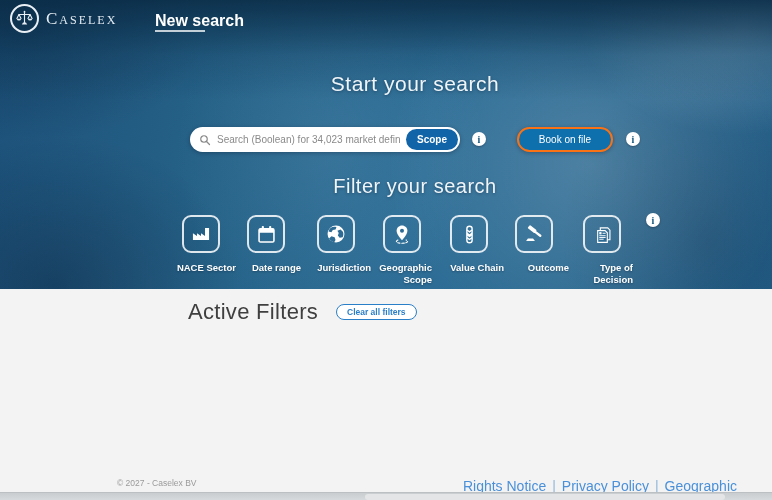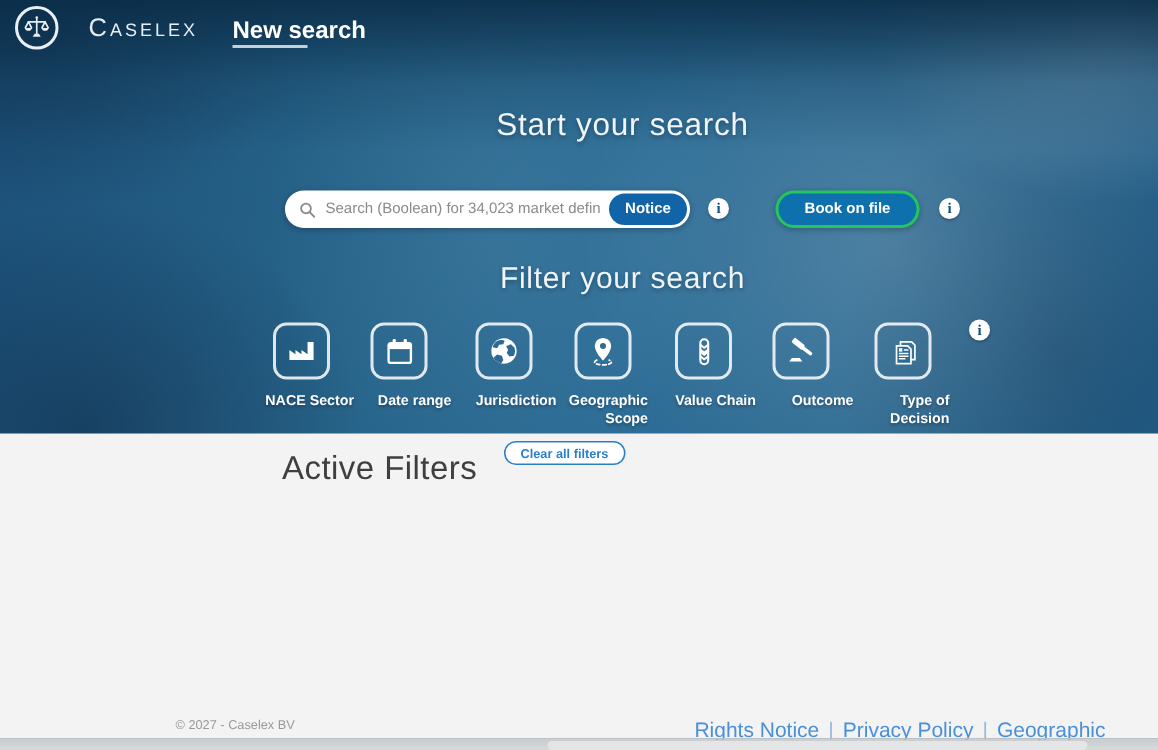--- a/index.html
+++ b/index.html
@@ -30,21 +30,21 @@
       rgba(12,50,78,0.25) 55px, rgba(12,50,78,0) 100px);
   }
 
   
   .logo { position:absolute; top:4px; left:10px; z-index:5; display:flex; align-items:center; cursor:pointer; }
   .logo-circle {
     width:29px; height:29px; border:2px solid #e9eff4; border-radius:50%;
     display:flex; align-items:center; justify-content:center;
   }
   .brand-name {
-    margin-left:20px; color:#e6edf3; font-family:Liberation Sans, sans-serif;
+    margin-left:7px; color:#e6edf3; font-family:Liberation Serif, serif;
     font-variant:small-caps; letter-spacing:2px; font-size:17px; line-height:1;
   }
   .nav-item {
     position:absolute; top:12px; left:155px; z-index:5;
     color:#ffffff; font-size:16px; font-weight:bold; cursor:pointer;
   }
   .nav-underline {
     position:absolute; top:30px; left:155px; width:50px; height:2px;
     background:rgba(255,255,255,0.75); z-index:5;
   }
@@ -80,22 +80,22 @@
     position:absolute; width:14px; height:14px; border-radius:50%; z-index:5;
     background:#ffffff; color:#11527c; display:flex; align-items:center; justify-content:center;
     font-family:"Liberation Serif", serif; font-weight:bold; font-size:10px; cursor:pointer;
     box-shadow:0 1px 2px rgba(0,10,25,0.3);
   }
   .info-1 { top:132px; left:472px; }
   .info-2 { top:132px; left:626px; }
   .info-3 { top:213px; left:646px; }
   .book-btn {
     position:absolute; top:127px; left:517px; width:96px; height:25px; z-index:5;
-    background:#0f70ae; border:2px solid #22c55e; border-radius:13px; cursor:pointer;
-    color:#ffffff; font-size:10px; font-weight:bold; font-family:"Liberation Sans", sans-serif;
+    background:#0f70ae; border:2px solid #f97316; border-radius:13px; cursor:pointer;
+    color:#ffffff; font-size:10px; font-weight:normal; font-family:"Liberation Sans", sans-serif;
     box-shadow:0 1px 4px rgba(0,10,25,0.3);
   }
 
   
   .tile {
     position:absolute; top:215px; width:38px; height:38px; z-index:5;
     border:2px solid rgba(255,255,255,0.85); border-radius:9px;
     display:flex; align-items:center; justify-content:center; cursor:pointer;
   }
   .tile-label {
@@ -104,21 +104,21 @@
     text-shadow:0 1px 2px rgba(0,20,40,0.35);
   }
   .t0{left:182px;} .t1{left:247px;} .t2{left:317px;} .t3{left:383px;} .t4{left:450px;} .t5{left:515px;} .t6{left:583px;}
   .l0{left:166px;} .l1{left:231px;} .l2{left:301px;} .l3{left:366px;} .l4{left:434px;} .l5{left:499px;} .l6{left:567px;}
   .l3{width:62px; left:370px;} .l6{width:62px; left:571px;}
 
   
   .light-section { position:absolute; top:289px; left:0; width:772px; height:211px; background:#f3f3f4; }
   .active-title { position:absolute; top:299px; left:188px; font-size:22px; color:#3f3f3f; letter-spacing:0.3px; }
   .clear-btn {
-    position:absolute; top:294px; left:336px; height:16px; padding:0 10px;
+    position:absolute; top:304px; left:336px; height:16px; padding:0 10px;
     background:#ffffff; border:1px solid #2a7fc9; border-radius:8px; cursor:pointer;
     color:#2a7fc9; font-size:8.5px; font-weight:bold; font-family:"Liberation Sans", sans-serif;
     line-height:14px;
     text-align:center;
   }
 
   
   .copyright { position:absolute; top:478px; left:117px; font-size:8.5px; color:#9a9a9a; }
   .footer-links { position:absolute; top:478px; right:35px; font-size:14px; color:#4a90d9; display:flex; gap:6px; }
   .footer-links a { color:#4a90d9; text-decoration:none; cursor:pointer; }
@@ -161,21 +161,21 @@
   <div class="center-wrap hero-title title-search">Start your search</div>
 
   <div class="search-pill">
     <span class="mag-icon">
       <svg width="12" height="12" viewBox="0 0 24 24" fill="none" stroke="#8a8a8a" stroke-width="2.4" stroke-linecap="round">
         <circle cx="10" cy="10" r="6.5"></circle>
           <path d="M15 15 L21 21"></path>
       </svg>
     </span>
     <input class="search-input" type="text" placeholder="Search (Boolean) for 34,023 market definitions" style="">
-    <button class="search-btn">Notice</button>
+    <button class="search-btn">Scope</button>
   </div>
   <div class="info-dot info-1">i</div>
 
   <button class="book-btn">Book on file</button>
   <div class="info-dot info-2">i</div>
 
   <div class="center-wrap hero-title title-filter">Filter your search</div>
 
   <div class="tile t0">
     <span>

